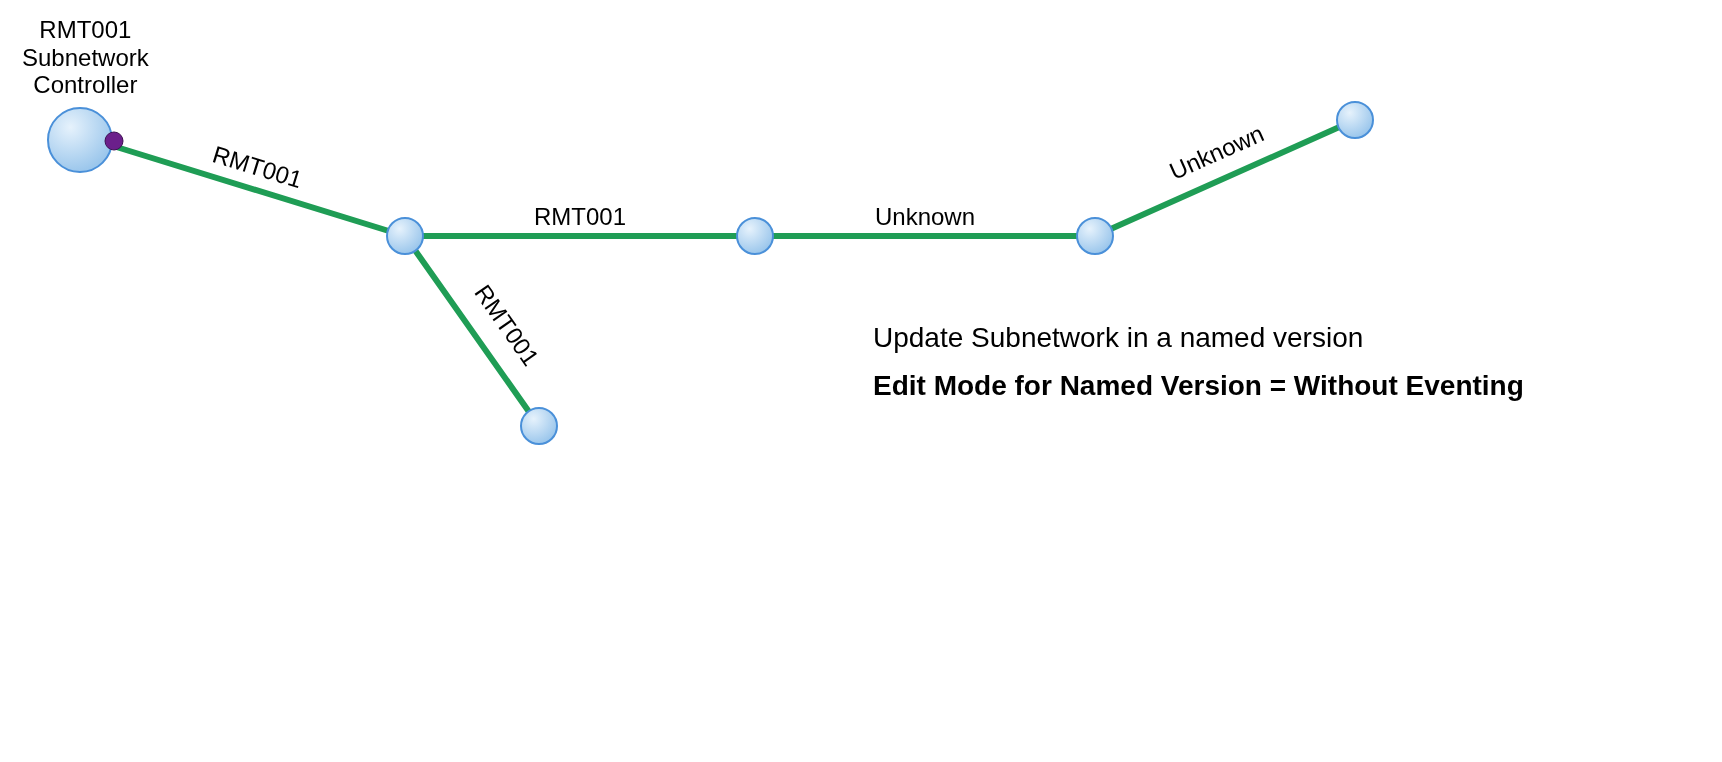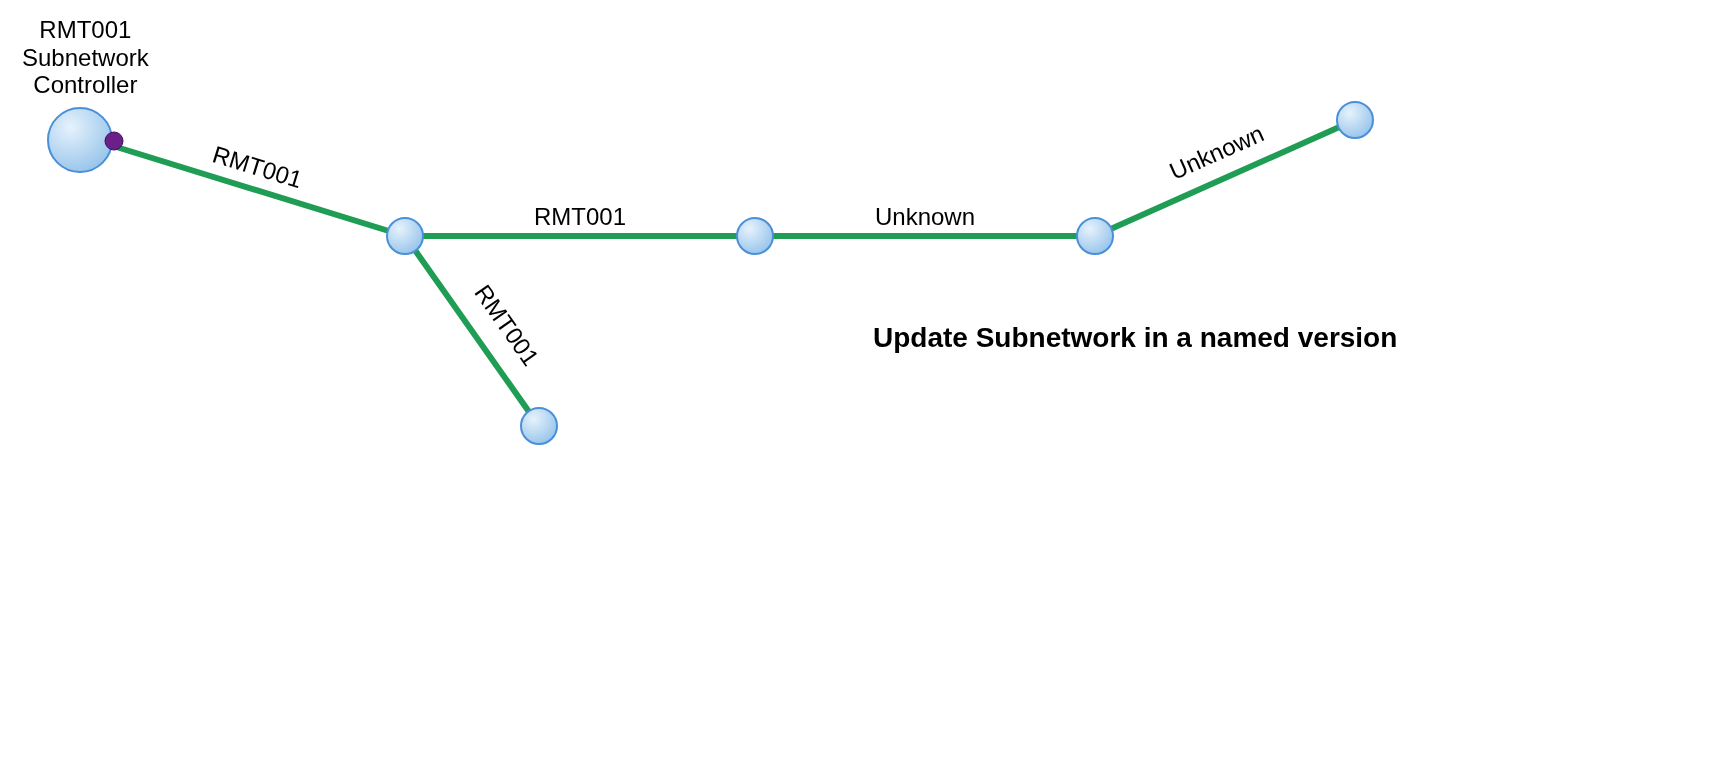--- a/index.html
+++ b/index.html
@@ -26,21 +26,21 @@
     white-space: pre;
   }
   .desc-block {
     position: absolute;
     left: 873px;
     top: 322px;
     font-size: 28px;
     color: #000;
   }
   .desc-block .line1 {
-    font-weight: 700;
+    font-weight: 400;
     margin-bottom: 16px;
   }
   .desc-block .line2 {
     font-weight: 700;
   }
 </style>
 </head>
 <body>
 
 <svg class="diagram" width="1722" height="762">
@@ -78,13 +78,14 @@
 
   <circle cx="114" cy="141" r="9" fill="#6b1f8b" stroke="#3d0f52" stroke-width="1"></circle>
 </svg>
 
 <div class="node-label" style="left:22px; top:16px;">RMT001
 Subnetwork
 Controller</div>
 
 <div class="desc-block">
   <div class="line1">Update Subnetwork in a named version</div>
+  <div class="line2">Edit Mode for Named Version = Without Eventing</div>
 </div>
 
 </body></html>

